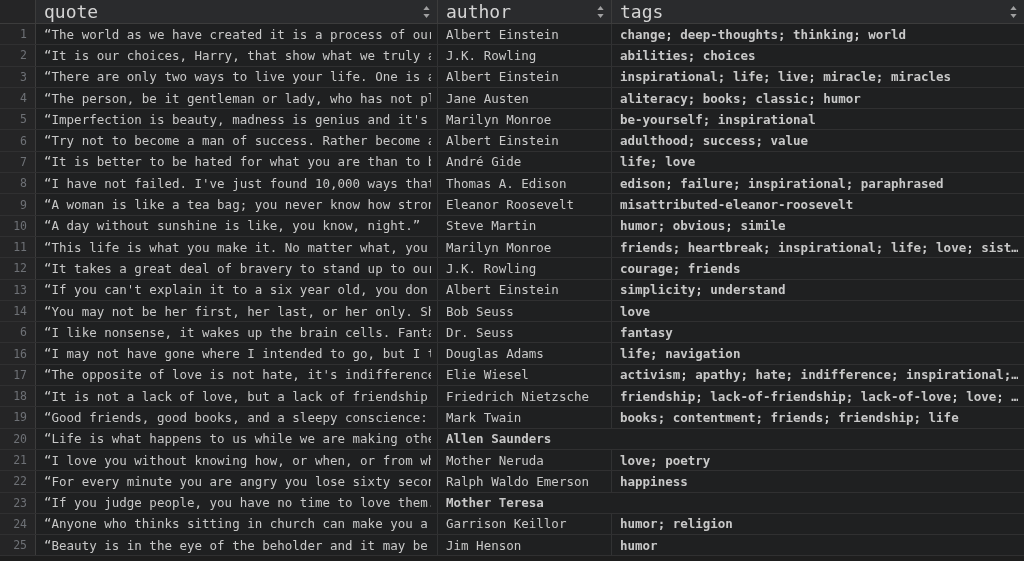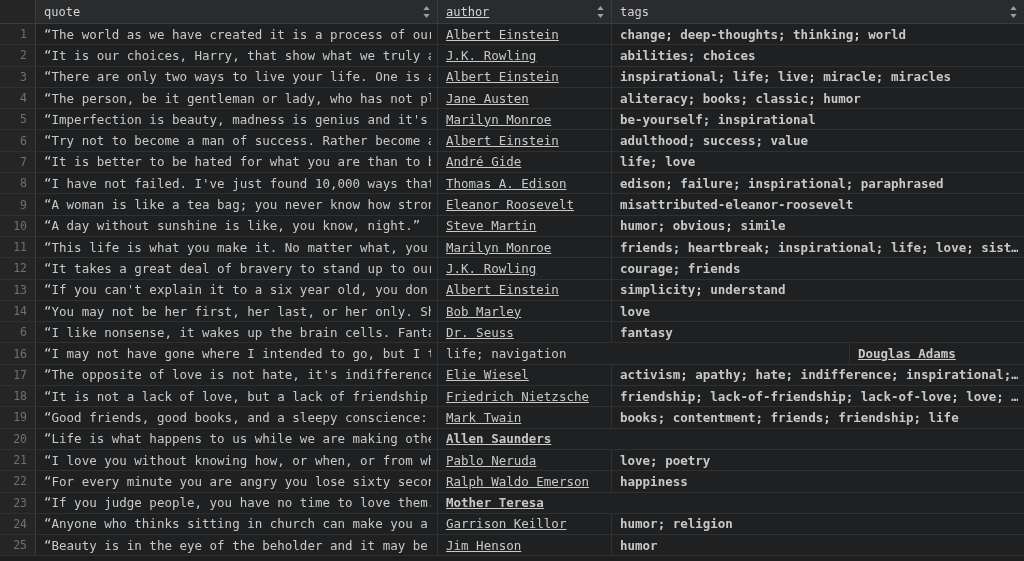--- a/index.html
+++ b/index.html
@@ -41,21 +41,21 @@
     box-sizing: border-box;
   }
   .header-cell {
     position: relative;
     display: flex;
     align-items: center;
     box-sizing: border-box;
     padding: 0 6px 0 8px;
     border-right: 1px solid #3c3c3c;
     background: #2a2b2d;
-    font-size: 12px;
+    font-size: 18px;
     letter-spacing: 0px;
     color: #d4d4d4;
     overflow: hidden;
     white-space: nowrap;
   }
   .header-cell:last-child { border-right: none; }
   .hc-label { flex: 1 1 auto; overflow: hidden; text-overflow: clip; }
   .sort-icon {
     flex: 0 0 auto;
     width: 9px;
@@ -63,21 +63,21 @@
     margin-left: 6px;
     opacity: 0.75;
     display: flex;
     align-items: center;
     justify-content: center;
   }
   .sort-icon svg { display: block; }
 
   
   .col-quote  { width: 402px; min-width: 402px; }
-  .col-author { width: 174px; min-width: 174px; text-decoration: underline; }
+  .col-author { width: 174px; min-width: 174px; }
   .col-tags   { width: 412px; min-width: 412px; flex: 1 1 auto; gap: 14px; }
 
   
   .body-rows {
     flex: 1 1 auto;
     overflow: hidden;
   }
   .data-row {
     display: flex;
     height: 21.3px;
@@ -313,21 +313,21 @@
         <div class="cell col-tags">
           <span>simplicity; understand</span>
         </div>
       </div>
       <div class="data-row">
         <div class="row-gutter">14</div>
         <div class="cell col-quote">
           <span>“You may not be her first, her last, or her only. Sh…</span>
         </div>
         <div class="cell col-author">
-          <span>Bob Marley</span>
+          <span>Bob Seuss</span>
         </div>
         <div class="cell col-tags">
           <span>love</span>
         </div>
       </div>
       <div class="data-row">
         <div class="row-gutter">6</div>
         <div class="cell col-quote">
           <span>“I like nonsense, it wakes up the brain cells. Fanta…</span>
         </div>
@@ -336,26 +336,26 @@
         </div>
         <div class="cell col-tags">
           <span>fantasy</span>
         </div>
       </div>
       <div class="data-row">
         <div class="row-gutter">16</div>
         <div class="cell col-quote">
           <span>“I may not have gone where I intended to go, but I t…</span>
         </div>
+        <div class="cell col-author">
+          <span>Douglas Adams</span>
+        </div>
         <div class="cell col-tags">
           <span>life; navigation</span>
         </div>
-        <div class="cell col-author">
-          <span>Douglas Adams</span>
-        </div>
       </div>
       <div class="data-row">
         <div class="row-gutter">17</div>
         <div class="cell col-quote">
           <span>“The opposite of love is not hate, it's indifference…</span>
         </div>
         <div class="cell col-author">
           <span>Elie Wiesel</span>
         </div>
         <div class="cell col-tags">
@@ -394,21 +394,21 @@
         <div class="cell col-author">
           <span>Allen Saunders</span>
         </div>
       </div>
       <div class="data-row">
         <div class="row-gutter">21</div>
         <div class="cell col-quote">
           <span>“I love you without knowing how, or when, or from wh…</span>
         </div>
         <div class="cell col-author">
-          <span>Pablo Neruda</span>
+          <span>Mother Neruda</span>
         </div>
         <div class="cell col-tags">
           <span>love; poetry</span>
         </div>
       </div>
       <div class="data-row">
         <div class="row-gutter">22</div>
         <div class="cell col-quote">
           <span>“For every minute you are angry you lose sixty secon…</span>
         </div>

